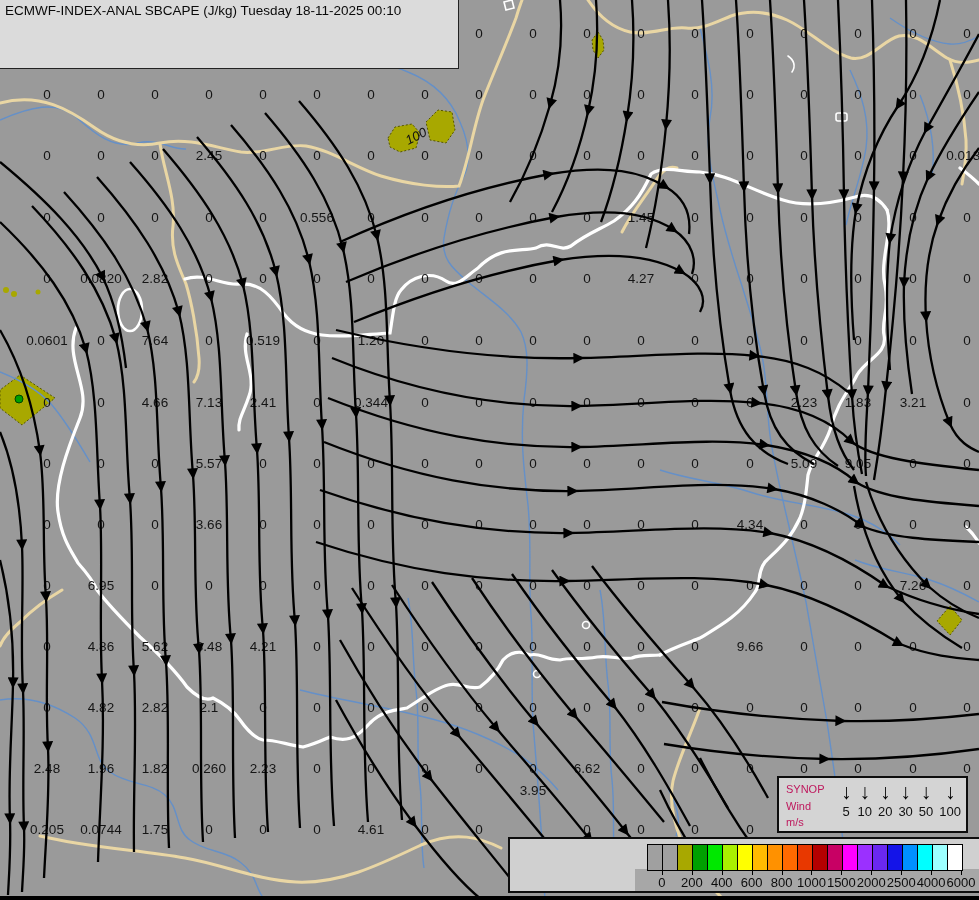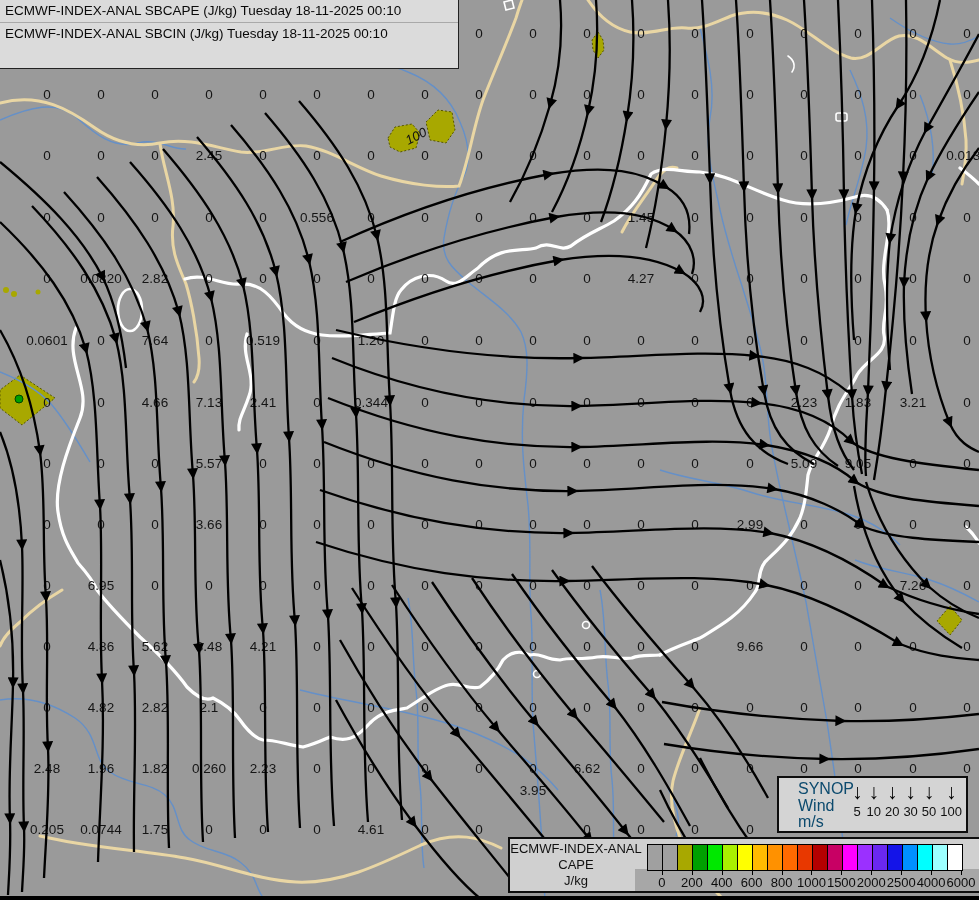--- a/index.html
+++ b/index.html
@@ -13,21 +13,21 @@
        transform:translate(-50%,-50%) rotate(-27deg);}
   
   #hdr{position:absolute;left:0;top:0;width:459px;height:69px;background:#dbdbdb;
        border:1px solid #222;border-left:none;border-top:none;box-sizing:border-box;z-index:30;}
   #hdr .hline{height:22.3px;line-height:22.3px;padding-left:5px;font-size:13.5px;color:#0a0a0a;
        border-top:1px solid #a9a9a9;white-space:nowrap;overflow:hidden;}
   #hdr .hline:first-child{border-top:none;}
   
   #synop{position:absolute;left:777px;top:776px;width:191px;height:57px;background:#d4d4d4;
        border:2px solid #0d0d0d;box-sizing:border-box;z-index:30;display:flex;}
-  #synop .ttl{width:52px;padding:3px 0 0 19px;font-size:16px;color:#0c4a6e;line-height:16.5px;}
+  #synop .ttl{width:52px;padding:3px 0 0 7px;font-size:11px;color:#be185d;line-height:16.5px;}
   #synop .cols{flex:1;display:flex;justify-content:space-around;align-items:stretch;padding:1px 2px 0 0;}
   #synop .wcol{display:flex;flex-direction:column;align-items:center;}
   #synop .warr{font-size:21px;font-weight:bold;color:#000;line-height:26px;}
   #synop .wlab{font-size:13px;color:#111;line-height:14px;}
   
   #capebox{position:absolute;left:508px;top:837px;width:471px;height:56px;background:#d0d0d0;
        border:2px solid #0d0d0d;border-right:none;box-sizing:border-box;z-index:30;}
   #capeband{position:absolute;left:125px;top:30px;right:0;bottom:0;background:#a7a7a7;}
   #capettl{position:absolute;left:0;top:0;width:132px;height:100%;display:flex;flex-direction:column;
        justify-content:center;align-items:center;font-size:13px;color:#111;line-height:16px;}
@@ -241,21 +241,21 @@
       <div class="val" style="left: 209px; top: 524px;">3.66</div>
       <div class="val" style="left: 263px; top: 524px;">0</div>
       <div class="val" style="left: 317px; top: 524px;">0</div>
       <div class="val" style="left: 371px; top: 524px;">0</div>
       <div class="val" style="left: 425px; top: 524px;">0</div>
       <div class="val" style="left: 479px; top: 524px;">0</div>
       <div class="val" style="left: 533px; top: 524px;">0</div>
       <div class="val" style="left: 587px; top: 524px;">0</div>
       <div class="val" style="left: 641px; top: 524px;">0</div>
       <div class="val" style="left: 695px; top: 524px;">0</div>
-      <div class="val" style="left: 750px; top: 524px;">2.99</div>
+      <div class="val" style="left: 750px; top: 524px;">4.34</div>
       <div class="val" style="left: 804px; top: 524px;">0</div>
       <div class="val" style="left: 858px; top: 524px;">0</div>
       <div class="val" style="left: 913px; top: 524px;">0</div>
       <div class="val" style="left: 967px; top: 524px;">0</div>
       <div class="val" style="left: 47px; top: 585px;">0</div>
       <div class="val" style="left: 101px; top: 585px;">6.95</div>
       <div class="val" style="left: 155px; top: 585px;">0</div>
       <div class="val" style="left: 209px; top: 585px;">0</div>
       <div class="val" style="left: 263px; top: 585px;">0</div>
       <div class="val" style="left: 317px; top: 585px;">0</div>
@@ -400,21 +400,20 @@
     <path d="M 336,700 C 360,744 386,786 414,824 C 438,856 462,884 482,900"></path>
     <path d="M 662,702 C 722,713 782,719 842,721 C 892,722 936,719 979,714"></path>
     <path d="M 664,744 C 718,753 772,758 826,759 C 878,760 930,756 979,749"></path>
     <path d="M 700,758 C 716,790 734,820 754,848"></path>
     <path d="M 660,790 C 672,816 686,840 700,862"></path>
   </g>
 </svg>
 
 <div id="hdr">
   <div class="hline">ECMWF-INDEX-ANAL SBCAPE (J/kg) Tuesday 18-11-2025 00:10</div>
-  <div class="hline">ECMWF-INDEX-ANAL SBCIN (J/kg) Tuesday 18-11-2025 00:10</div>
 </div>
 
 <div id="synop">
   <div class="ttl">
     <div>SYNOP</div>
     <div>Wind</div>
     <div>m/s</div>
   </div>
   <div class="cols" id="synopCols">
         <div class="wcol">
@@ -439,25 +438,20 @@
         </div>
         <div class="wcol">
           <div class="warr">↓</div>
           <div class="wlab">100</div>
         </div>
       </div>
 </div>
 
 <div id="capebox">
   <div id="capeband"></div>
-  <div id="capettl">
-    <div>ECMWF-INDEX-ANAL</div>
-    <div>CAPE</div>
-    <div>J/kg</div>
-  </div>
   <div id="capebar">
         <div class="sw" style="background: rgb(160, 160, 160);"></div>
         <div class="sw" style="background: rgb(160, 160, 160);"></div>
         <div class="sw" style="background: rgb(168, 168, 0);"></div>
         <div class="sw" style="background: rgb(0, 160, 0);"></div>
         <div class="sw" style="background: rgb(0, 232, 0);"></div>
         <div class="sw" style="background: rgb(170, 240, 0);"></div>
         <div class="sw" style="background: rgb(255, 255, 0);"></div>
         <div class="sw" style="background: rgb(255, 187, 0);"></div>
         <div class="sw" style="background: rgb(255, 145, 0);"></div>

